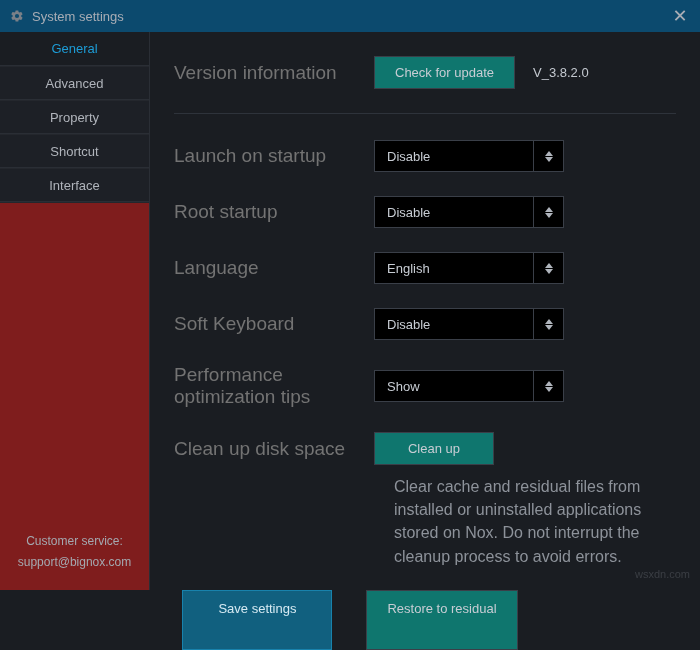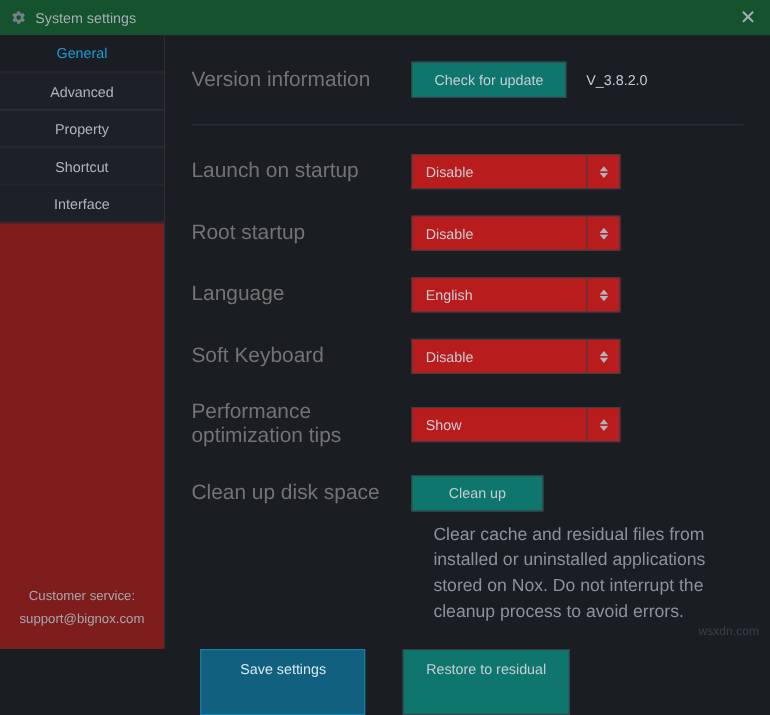--- a/index.html
+++ b/index.html
@@ -7,21 +7,21 @@
       width: 700px;
       height: 650px;
       background: #1a1d22;
       font-family: -apple-system, "Segoe UI", Arial, sans-serif;
       font-size: 13px;
       color: #c8c8c8;
       overflow: hidden;
     }
     .titlebar {
       height: 32px;
-      background: #14532d;
+      background: #0c4a6e;
       display: flex;
       align-items: center;
       padding: 0 10px;
       justify-content: space-between;
     }
     .titlebar-left {
       display: flex;
       align-items: center;
       gap: 8px;
     }
@@ -110,21 +110,21 @@
     .version-text { color: #c4c9d0; }
     .divider {
       height: 1px;
       background: #2e333b;
       margin: 6px 0 26px 0;
     }
     .select {
       position: relative;
       width: 190px;
       height: 32px;
-      background: #b91c1c;
+      background: #000000;
       border: 1px solid #3a3f48;
       display: flex;
       align-items: center;
       padding: 0 34px 0 12px;
       cursor: pointer;
       color: #c8cdd4;
     }
     .select .spinner {
       position: absolute;
       right: 0; top: 0;

